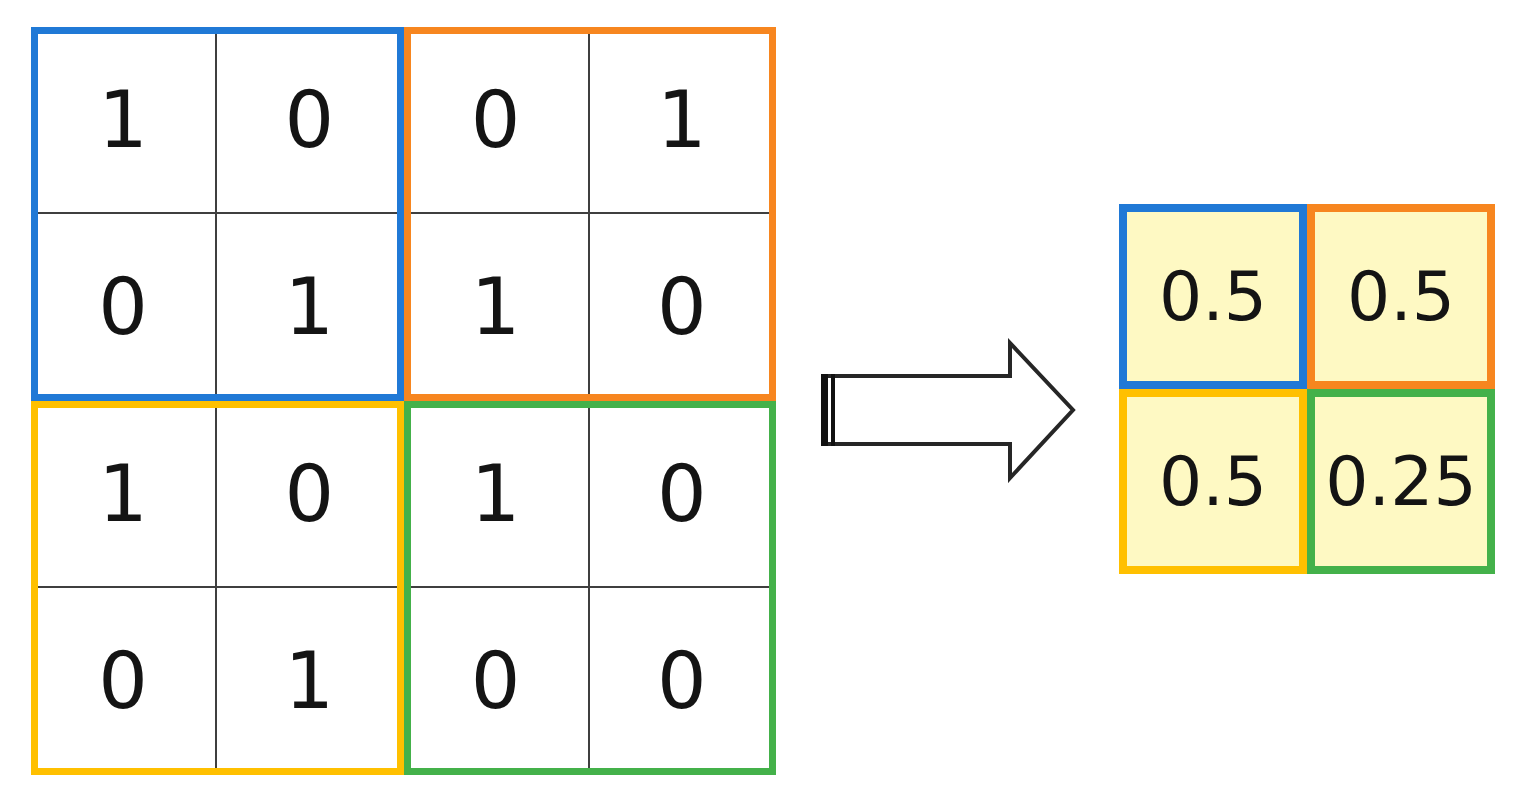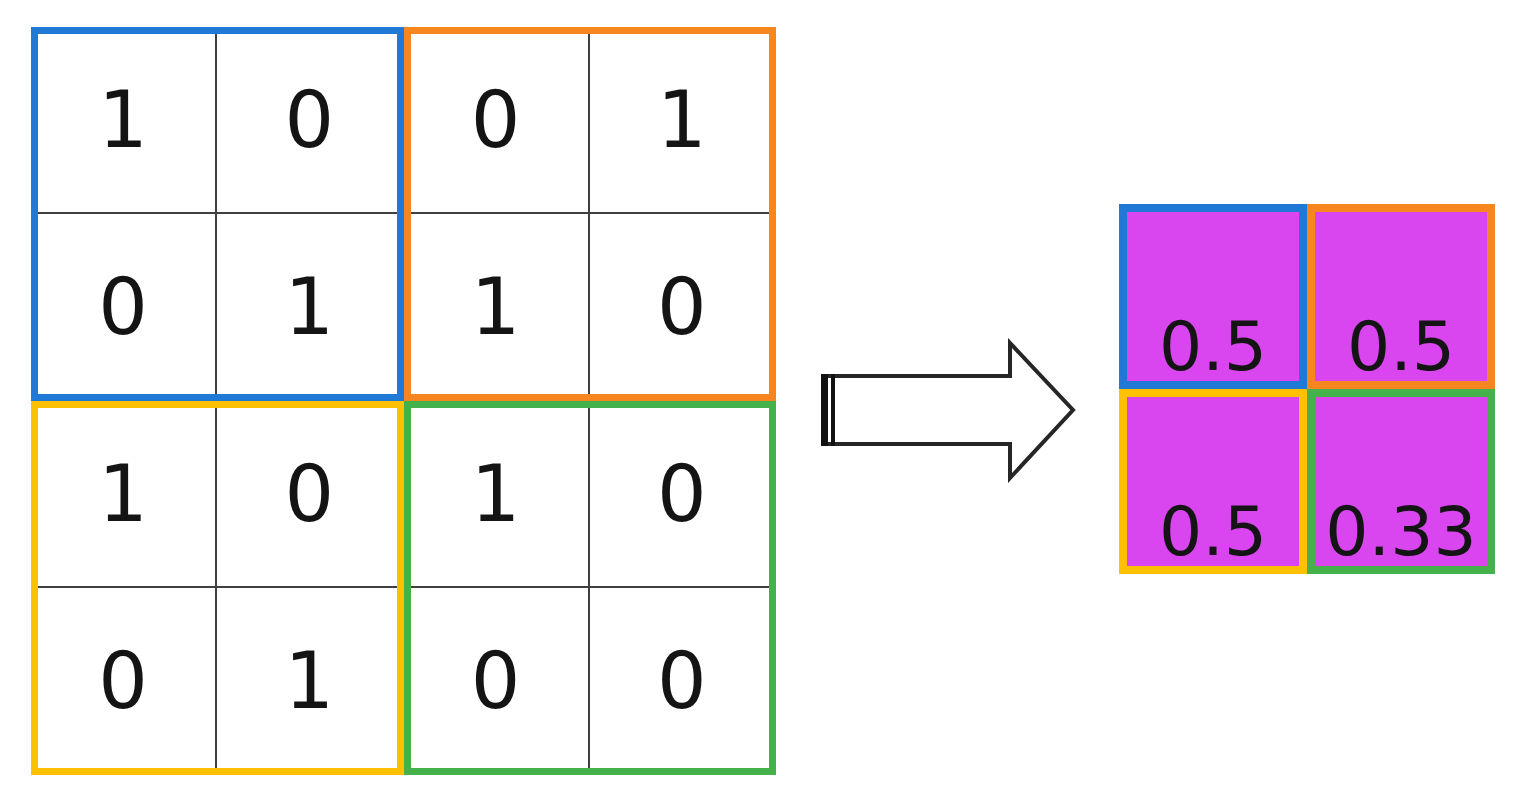--- a/index.html
+++ b/index.html
@@ -86,23 +86,23 @@
     position: absolute;
     inset: 0;
     display: grid;
     grid-template-columns: repeat(2, 1fr);
     grid-template-rows: repeat(2, 1fr);
   }
   .out-cell {
     box-sizing: border-box;
     border-width: 8px;
     border-style: solid;
-    background: #d946ef;
+    background: #fef9c3;
     display: flex;
-    align-items: flex-end;
+    align-items: center;
     justify-content: center;
   }
   .out-val {
     font-size: 68px;
     line-height: 1;
     color: #141414;
     font-weight: 400;
     font-family: "DejaVu Sans", "Liberation Sans", sans-serif;
     user-select: none;
   }
@@ -187,16 +187,16 @@
     <div class="out-cell" style="border-color: rgb(32, 121, 214);">
       <span class="out-val">0.5</span>
     </div>
     <div class="out-cell" style="border-color: rgb(247, 134, 31);">
       <span class="out-val">0.5</span>
     </div>
     <div class="out-cell" style="border-color: rgb(255, 192, 0);">
       <span class="out-val">0.5</span>
     </div>
     <div class="out-cell" style="border-color: rgb(68, 177, 74);">
-      <span class="out-val">0.33</span>
+      <span class="out-val">0.25</span>
     </div>
   </div>
 </div>
 
 </body></html>

